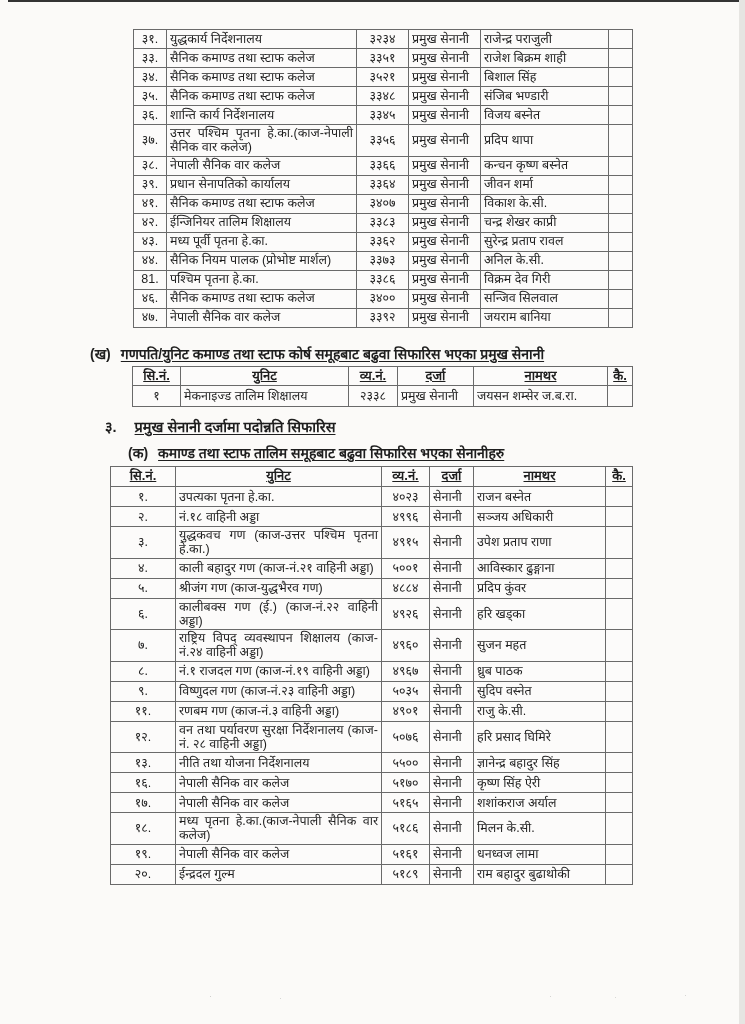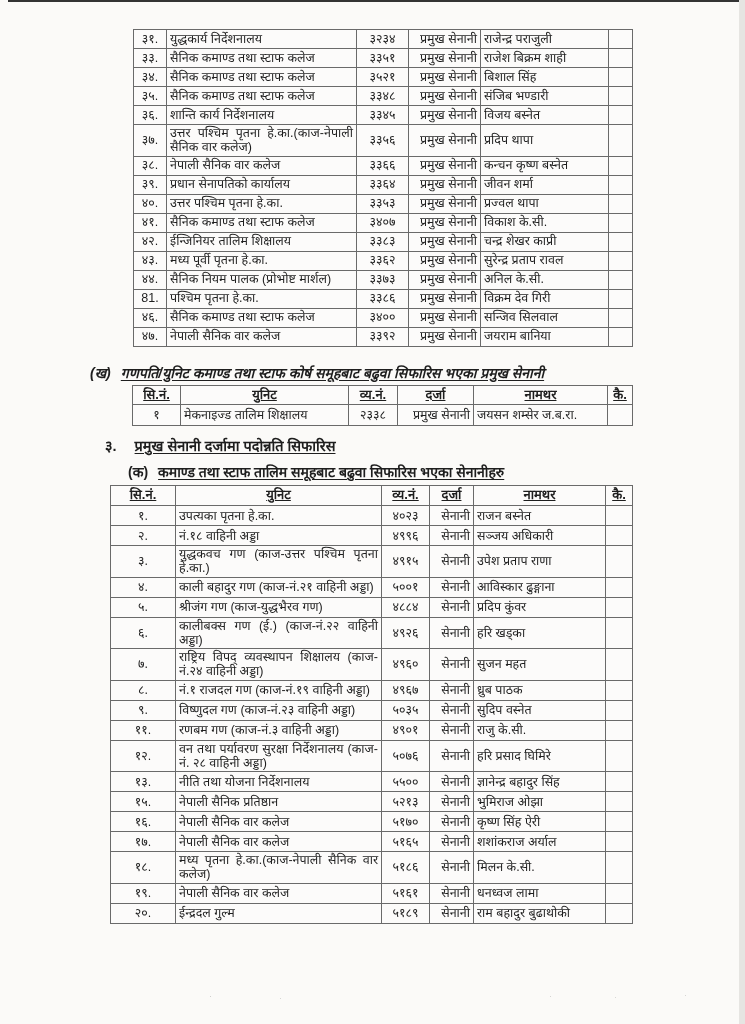--- a/index.html
+++ b/index.html
@@ -43,31 +43,31 @@
   table.doc th {
     font-size:13px;
     font-weight:bold;
     text-align:center;
     padding:2px 2px;
     text-decoration:underline;
   }
   td.c-sn   { text-align:center; }
   td.c-unit { text-align:justify; text-align-last:left; }
   td.c-no   { text-align:center; white-space:nowrap; }
-  td.c-rank { text-align:right; white-space:nowrap; padding-left:4px; }
+  td.c-rank { text-align:left; white-space:nowrap; padding-left:4px; }
   td.c-name { text-align:left; white-space:nowrap; padding-left:4px; }
   td.c-remark { }
   .t1 { margin:29px 0 16px 133px; width:499px; }
   .t1 td { height:19px; }
   .t2 { margin:3px 0 0 132px; width:500px; }
   .t2 td { height:21px; }
   .t3 { margin:4px 0 56px 110px; width:522px; }
   .t3 td { height:20px; }
   .heading { font-weight:bold; }
-  .h-kha { margin:5px 0 0 90px; font-size:14px;font-style:italic; }
+  .h-kha { margin:5px 0 0 90px; font-size:14px; }
   .h-3   { margin:9px 0 0 105px; font-size:14.5px; }
   .h-ka  { margin:7px 13px 0 128px; font-size:14px; }
   .h-lbl { font-weight:bold; margin-right:10px; }
   .h-num { font-weight:bold; margin-right:18px; }
   .u { text-decoration:underline; text-underline-offset:2px; }
 </style>
 </head>
 <body>
 
 <div class="page">
@@ -142,28 +142,20 @@
         </tr>
         <tr>
           <td class="c-sn">३९.</td>
           <td class="c-unit">प्रधान सेनापतिको कार्यालय</td>
           <td class="c-no">३३६४</td>
           <td class="c-rank">प्रमुख सेनानी</td>
           <td class="c-name">जीवन शर्मा</td>
           <td class="c-remark"></td>
         </tr>
         <tr>
-          <td class="c-sn">४०.</td>
-          <td class="c-unit">उत्तर पश्चिम पृतना हे.का.</td>
-          <td class="c-no">३३५३</td>
-          <td class="c-rank">प्रमुख सेनानी</td>
-          <td class="c-name">प्रज्वल थापा</td>
-          <td class="c-remark"></td>
-        </tr>
-        <tr>
           <td class="c-sn">४१.</td>
           <td class="c-unit">सैनिक कमाण्ड तथा स्टाफ कलेज</td>
           <td class="c-no">३४०७</td>
           <td class="c-rank">प्रमुख सेनानी</td>
           <td class="c-name">विकाश के.सी.</td>
           <td class="c-remark"></td>
         </tr>
         <tr>
           <td class="c-sn">४२.</td>
           <td class="c-unit">ईन्जिनियर तालिम शिक्षालय</td>
@@ -368,28 +360,20 @@
         </tr>
         <tr>
           <td class="c-sn">१३.</td>
           <td class="c-unit">नीति तथा योजना निर्देशनालय</td>
           <td class="c-no">५५००</td>
           <td class="c-rank">सेनानी</td>
           <td class="c-name">ज्ञानेन्द्र बहादुर सिंह</td>
           <td class="c-remark"></td>
         </tr>
         <tr>
-          <td class="c-sn">१५.</td>
-          <td class="c-unit">नेपाली सैनिक प्रतिष्ठान</td>
-          <td class="c-no">५२१३</td>
-          <td class="c-rank">सेनानी</td>
-          <td class="c-name">भुमिराज ओझा</td>
-          <td class="c-remark"></td>
-        </tr>
-        <tr>
           <td class="c-sn">१६.</td>
           <td class="c-unit">नेपाली सैनिक वार कलेज</td>
           <td class="c-no">५१७०</td>
           <td class="c-rank">सेनानी</td>
           <td class="c-name">कृष्ण सिंह ऐरी</td>
           <td class="c-remark"></td>
         </tr>
         <tr>
           <td class="c-sn">१७.</td>
           <td class="c-unit">नेपाली सैनिक वार कलेज</td>

